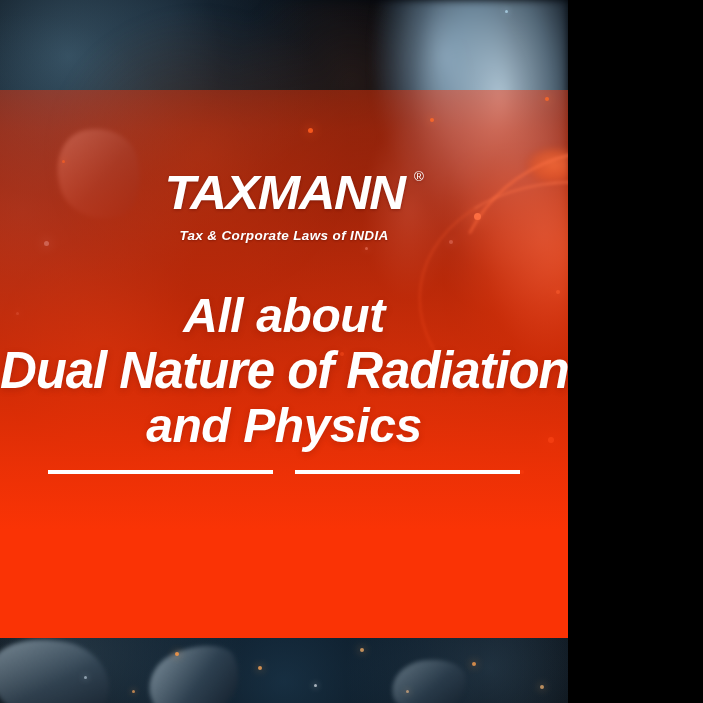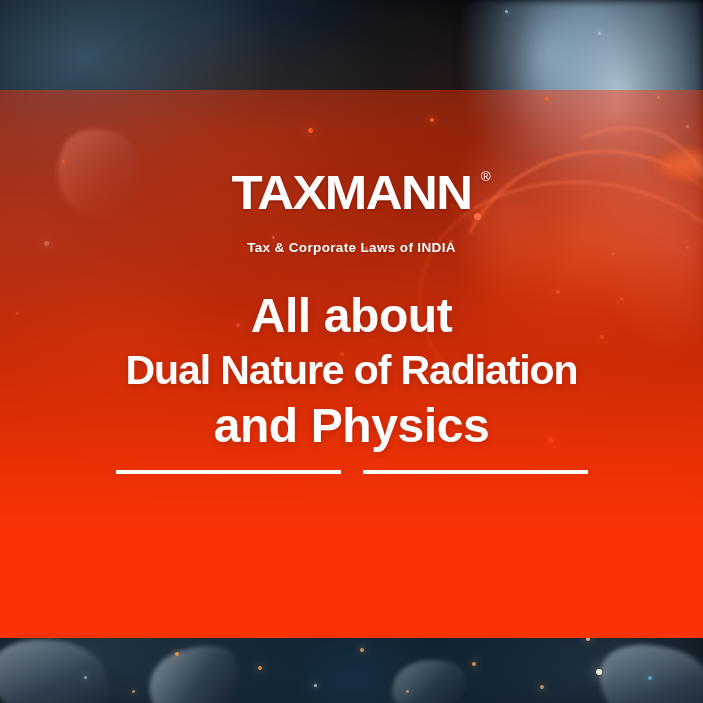--- a/index.html
+++ b/index.html
@@ -7,25 +7,26 @@
     margin: 0;
     padding: 0;
     background: #000;
   }
   body {
     font-family: "Liberation Sans", sans-serif;
   }
 
   #banner {
     position: relative;
-    width: 703px;
+    width: 568px;
     height: 703px;
     overflow: hidden;
     background: #ec4899;
     user-select: none;
+    font-style: italic;
   }
 
   
   .bg-layer {
     position: absolute;
     inset: 0;
     pointer-events: none;
   }
 
   
@@ -177,21 +178,21 @@
   }
   .logo-reg {
     position: absolute;
     top: 2px;
     right: -17px;
     font-size: 13px;
     font-weight: normal;
     line-height: 1;
   }
   .logo-tagline {
-    margin-top: 23px;
+    margin-top: 11px;
     color: #ffffff;
     font-family: "Liberation Sans", sans-serif;
     font-weight: bold;
     font-size: 13.5px;
     letter-spacing: 0.35px;
     text-shadow: 0 1px 2px rgba(90,12,0,0.45);
   }
 
   
   .headline {
@@ -205,21 +206,21 @@
   .headline-line {
     font-family: "Liberation Sans", sans-serif;
     font-weight: bold;
     font-size: 48px;
     line-height: 55px;
     letter-spacing: -0.4px;
     white-space: nowrap;
     text-shadow: 0 2px 6px rgba(120,20,0,0.30);
   }
   .headline-line.wide {
-    font-size: 41px;
+    font-size: 51px;
     letter-spacing: -1.1px;
   }
 
   
   .subject-row {
     position: absolute;
     top: 470px;
     left: 0;
     right: 0;
     display: flex;

